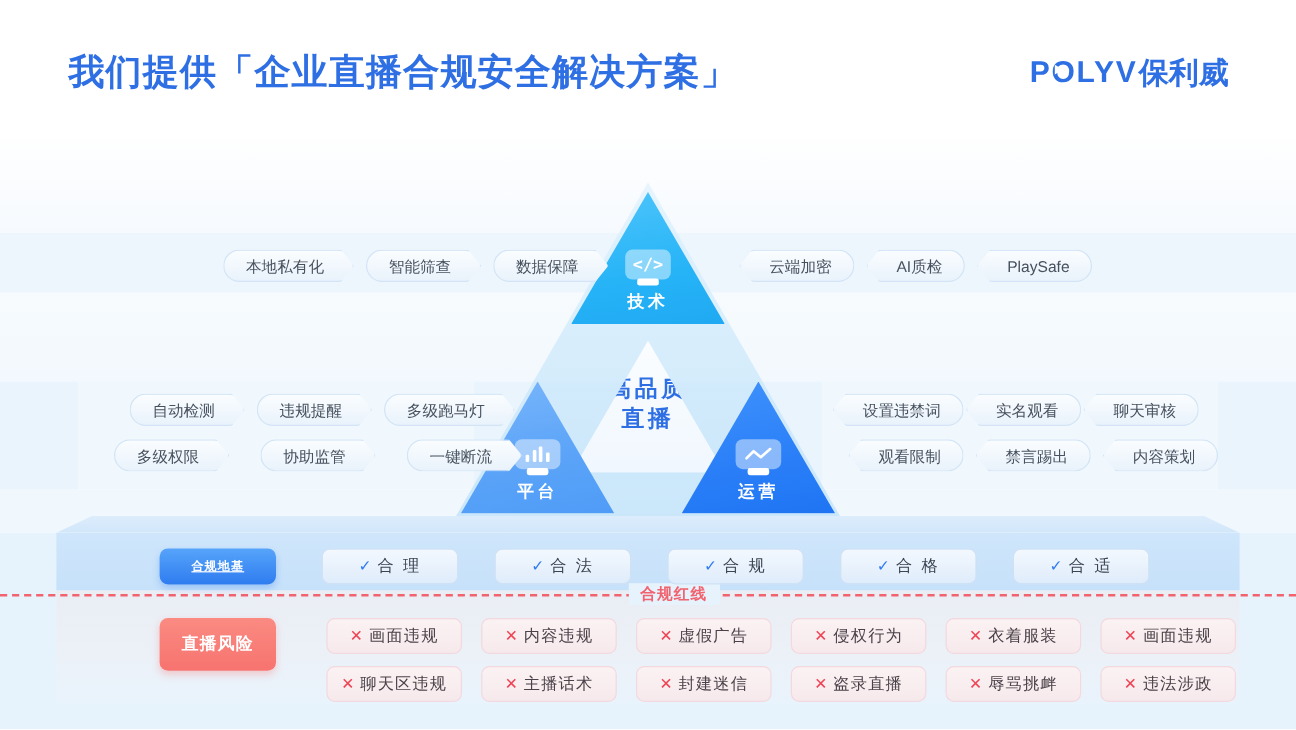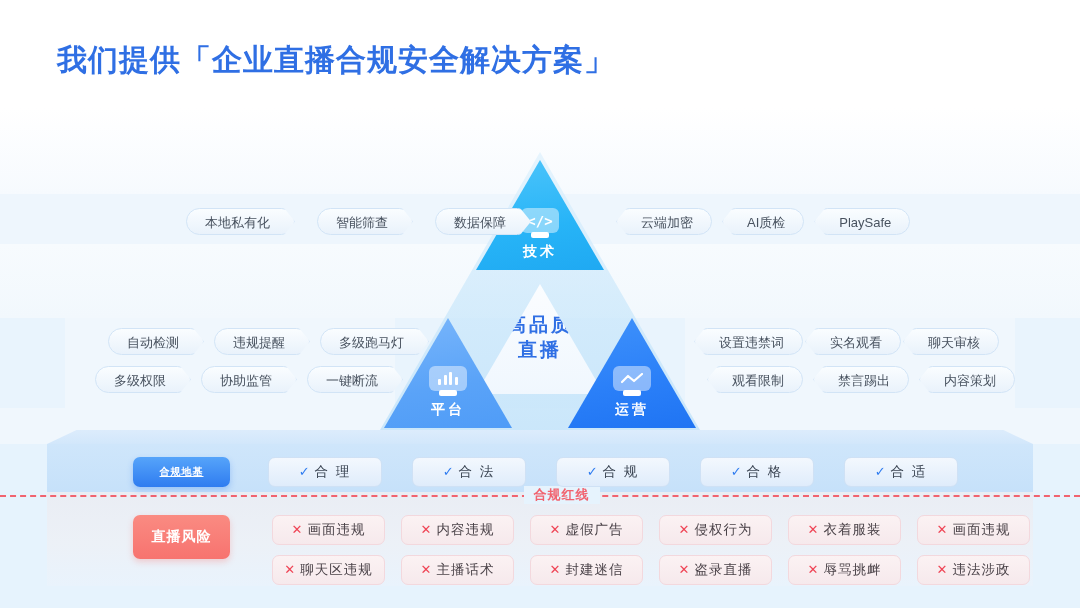--- a/index.html
+++ b/index.html
@@ -230,20 +230,27 @@
   <div class="band" id="band-e"></div>
   <div class="band" id="band-f"></div>
   <div id="soft-left"></div>
   <div id="soft-right"></div>
   <div id="plinth-top"></div>
   <div id="plinth"></div>
   <div id="slab-grey"></div>
 
   <div id="header">
     <div id="page-title">我们提供「企业直播合规安全解决方案」</div>
+    <div id="brand-logo">
+      <span class="logo-mark">
+        <span>POLYV</span>
+        <span class="logo-play"></span>
+      </span>
+      <span class="logo-cn">保利威</span>
+    </div>
   </div>
 
   <div id="pyramid-wrap">
     <div id="pyramid-outer"></div>
 
     <div class="tri" id="tri-tech">
       <div class="mon">
         <div class="screen">
             <span class="code-glyph">&lt;/&gt;</span>
           </div>
@@ -280,36 +287,36 @@
           <svg width="22" height="12" viewBox="0 0 22 12" aria-hidden="true">
             <polyline points="1,9 7,3 13,8 21,1" fill="none" stroke="#ffffff" stroke-width="2.2" stroke-linecap="round" stroke-linejoin="round"></polyline>
           </svg>
         </div>
         <div class="stand"></div>
       </div>
       <div class="tri-label">运营</div>
     </div>
   </div>
 
-  <div class="tagrow" id="row-tech-left" style="left:186px; top:208px; gap:22px;">
+  <div class="tagrow" id="row-tech-left" style="left:186px; top:208px; gap:10px;">
       <div class="tag right">本地私有化</div>
       <div class="tag right">智能筛查</div>
       <div class="tag right">数据保障</div>
     </div>
   <div class="tagrow" id="row-tech-right" style="left:616px; top:208px; gap:10px;">
       <div class="tag left">云端加密</div>
       <div class="tag left">AI质检</div>
       <div class="tag left">PlaySafe</div>
     </div>
   <div class="tagrow" id="row-plat-1" style="left:108px; top:328px; gap:10px;">
       <div class="tag right">自动检测</div>
       <div class="tag right">违规提醒</div>
       <div class="tag right">多级跑马灯</div>
     </div>
-  <div class="tagrow" id="row-plat-2" style="left:95px;  top:366px; gap:10px;">
+  <div class="tagrow" id="row-plat-2" style="left:95px;  top:366px; gap:26px;">
       <div class="tag right">多级权限</div>
       <div class="tag right">协助监管</div>
       <div class="tag right">一键断流</div>
     </div>
   <div class="tagrow" id="row-ops-1" style="left:694px; top:328px; gap:2px;">
       <div class="tag left">设置违禁词</div>
       <div class="tag left">实名观看</div>
       <div class="tag left">聊天审核</div>
     </div>
   <div class="tagrow" id="row-ops-2" style="left:707px; top:366px; gap:10px;">

